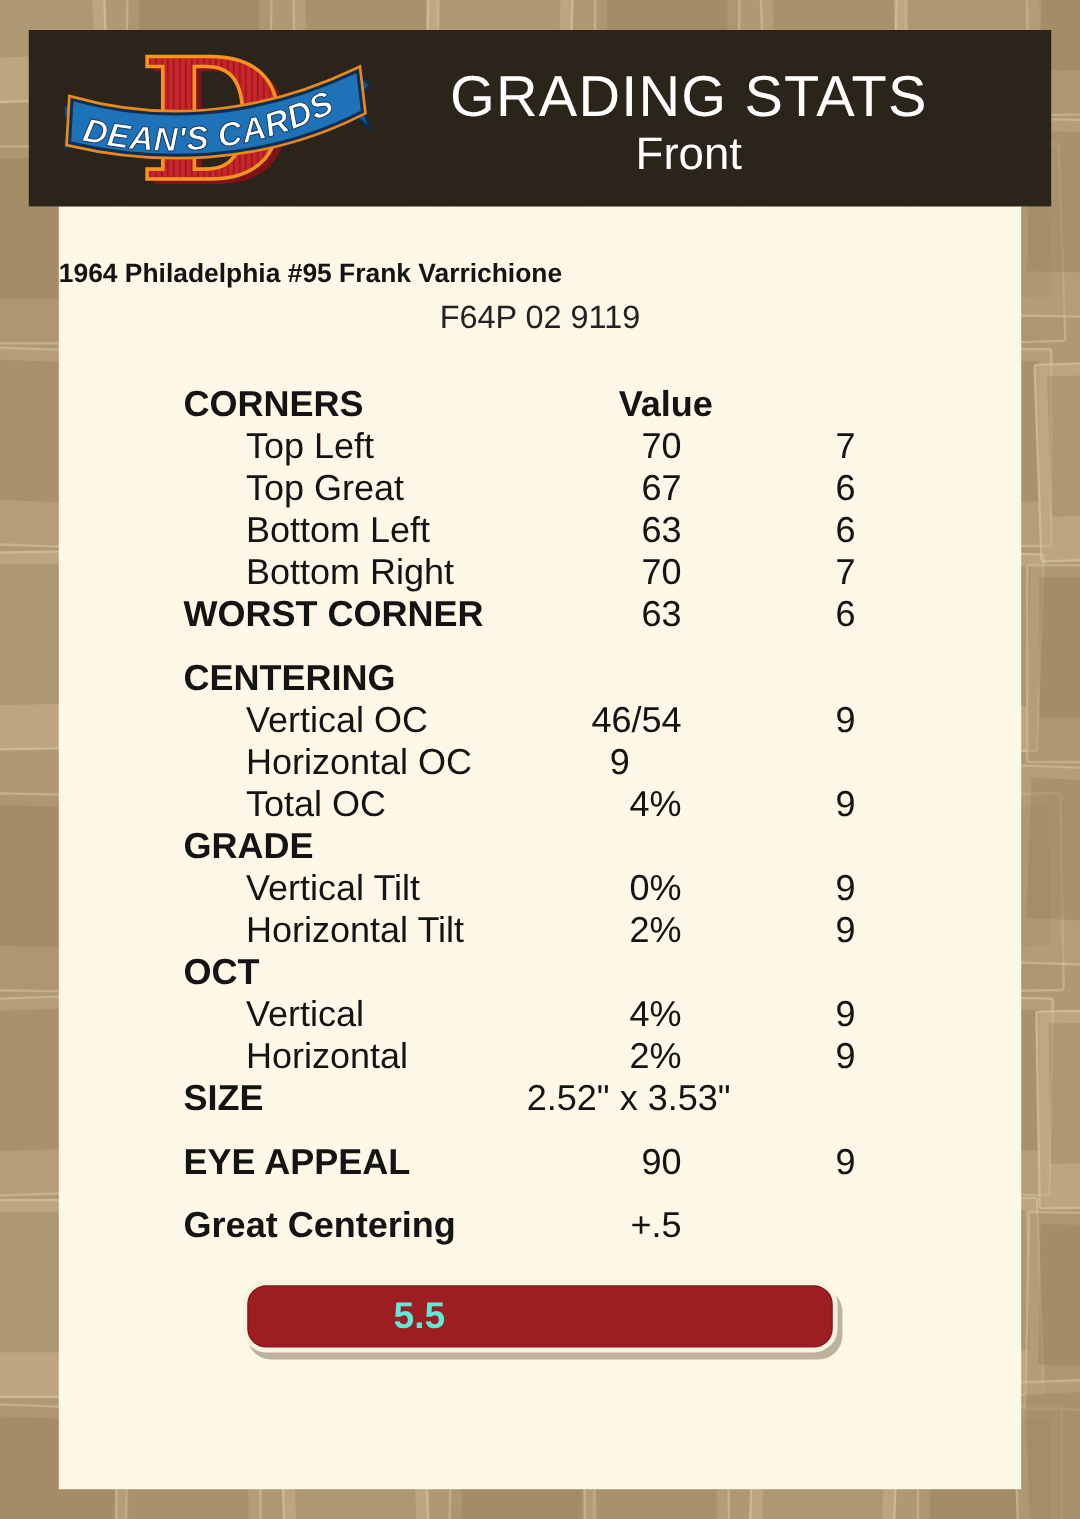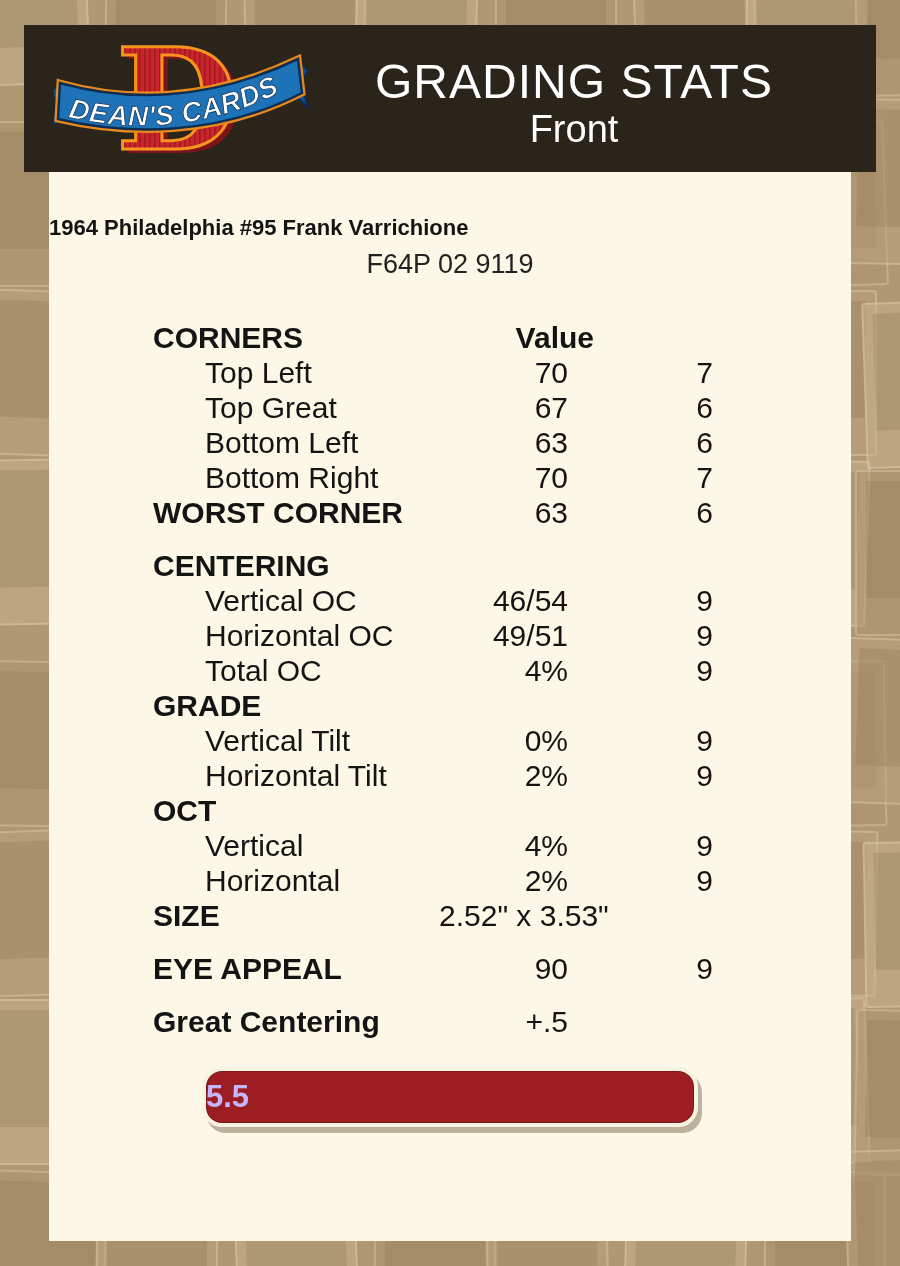--- a/index.html
+++ b/index.html
@@ -54,21 +54,21 @@
 
   
   .final-btn {
     margin:28px auto 0; width:488px; height:52px;
     background:#9c1e22;
     border:4px solid #f8f2e0; border-radius:20px;
     box-shadow:4px 6px 0 rgba(125,110,85,.5), inset 0 0 0 1px #7c171b;
     display:flex; align-items:center; cursor:pointer;
   }
   .final-label { flex:1; text-align:center; color:#fff; font-size:31px; font-weight:bold; letter-spacing:1px; }
-  .final-value { width:165px; text-align:left; color:#c4b5fd; font-size:31px; font-weight:bold; }
+  .final-value { width:165px; text-align:right; color:#5eead4; font-size:31px; font-weight:bold; }
 </style>
 </head>
 <body>
 
 <div id="bg-collage">
     <div class="bg-card bg-v0" style="left: -34px; top: -81px; width: 118px; height: 162px; transform: rotate(-2deg);"></div>
     <div class="bg-card bg-v1" style="left: -16px; top: 121px; width: 118px; height: 162px; transform: rotate(0deg);"></div>
     <div class="bg-card bg-v2" style="left: -25px; top: 290px; width: 118px; height: 162px; transform: rotate(2deg);"></div>
     <div class="bg-card bg-v0" style="left: -34px; top: 459px; width: 118px; height: 162px; transform: rotate(-1deg);"></div>
     <div class="bg-card bg-v1" style="left: -16px; top: 661px; width: 118px; height: 162px; transform: rotate(1deg);"></div>
@@ -203,21 +203,20 @@
         <div class="cell cell-value"></div>
         <div class="cell cell-max"></div>
       </div>
       <div class="trow t-item">
         <div class="cell cell-label">Vertical OC</div>
         <div class="cell cell-value">46/54</div>
         <div class="cell cell-max">9</div>
       </div>
       <div class="trow t-item">
         <div class="cell cell-label">Horizontal OC</div>
-        <div class="cell cell-value">49/51</div>
         <div class="cell cell-max">9</div>
       </div>
       <div class="trow t-item">
         <div class="cell cell-label">Total OC</div>
         <div class="cell cell-value">4%</div>
         <div class="cell cell-max">9</div>
       </div>
       <div class="trow t-section">
         <div class="cell cell-label">GRADE</div>
         <div class="cell cell-value"></div>

